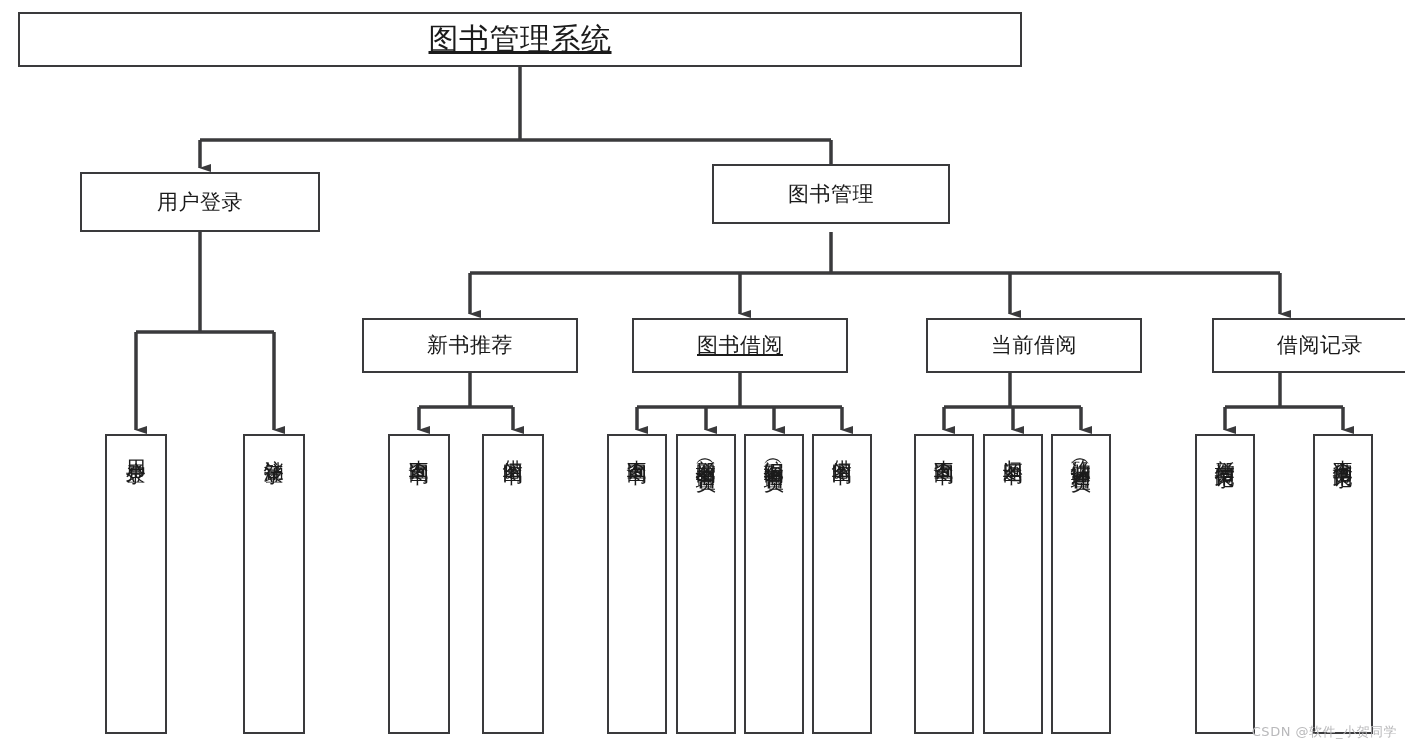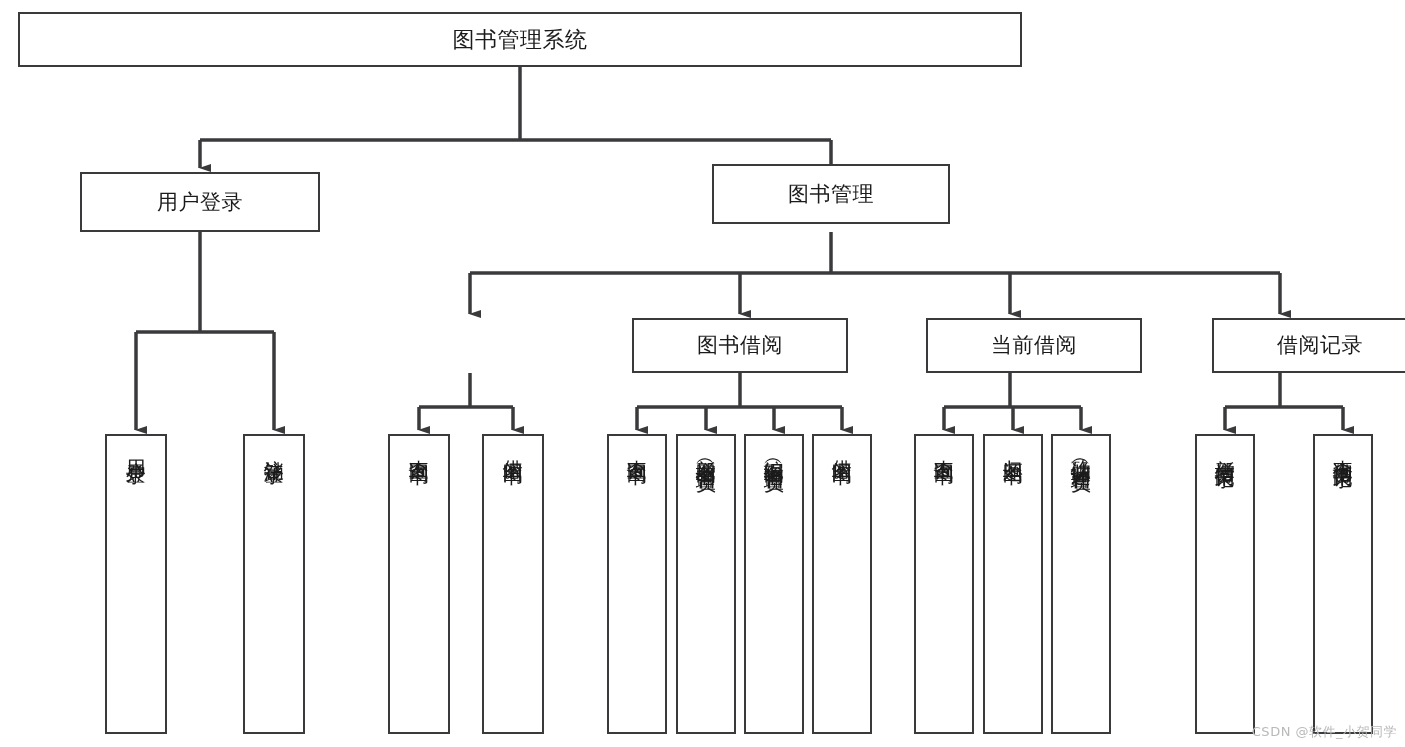--- a/index.html
+++ b/index.html
@@ -41,21 +41,22 @@
     color: #1b1b1b;
   }
   
   .node.horiz .node-label {
     font-size: 21px;
     line-height: 1.15;
     letter-spacing: 0.5px;
     white-space: nowrap;
   }
   .node.root .node-label {
-    font-size: 22px;
+    font-size: 30px;
+    text-decoration: underline;
   }
   
   .node.vert {
     align-items: flex-start;
     justify-content: center;
     padding-top: 8px;
   }
   .node.vert .node-label {
     writing-mode: vertical-rl;
     text-orientation: upright;
@@ -136,21 +137,24 @@
     <span class="node-label">图书管理系统</span>
   </div>
 
   <div class="node horiz" style="left:80px; top:172px; width:240px; height:60px;">
     <span class="node-label">用户登录</span>
   </div>
   <div class="node horiz" style="left:712px; top:164px; width:238px; height:60px;">
     <span class="node-label">图书管理</span>
   </div>
 
-  <div class="node horiz" style="left:632px; top:318px; width:216px; height:55px;">
+  <div class="node horiz" style="left:362px; top:318px; width:216px; height:55px;">
+    <span class="node-label">新书推荐</span>
+  </div>
+  <div class="node horiz" style="left:632px; top:318px; width:216px; height:55px;text-decoration:underline;">
     <span class="node-label">图书借阅</span>
   </div>
   <div class="node horiz" style="left:926px; top:318px; width:216px; height:55px;">
     <span class="node-label">当前借阅</span>
   </div>
   <div class="node horiz" style="left:1172px; top:318px; width:216px; height:55px;margin-left:40px;">
     <span class="node-label">借阅记录</span>
   </div>
 
   <div class="node vert" style="left:105px; top:434px; width:62px; height:300px;">

